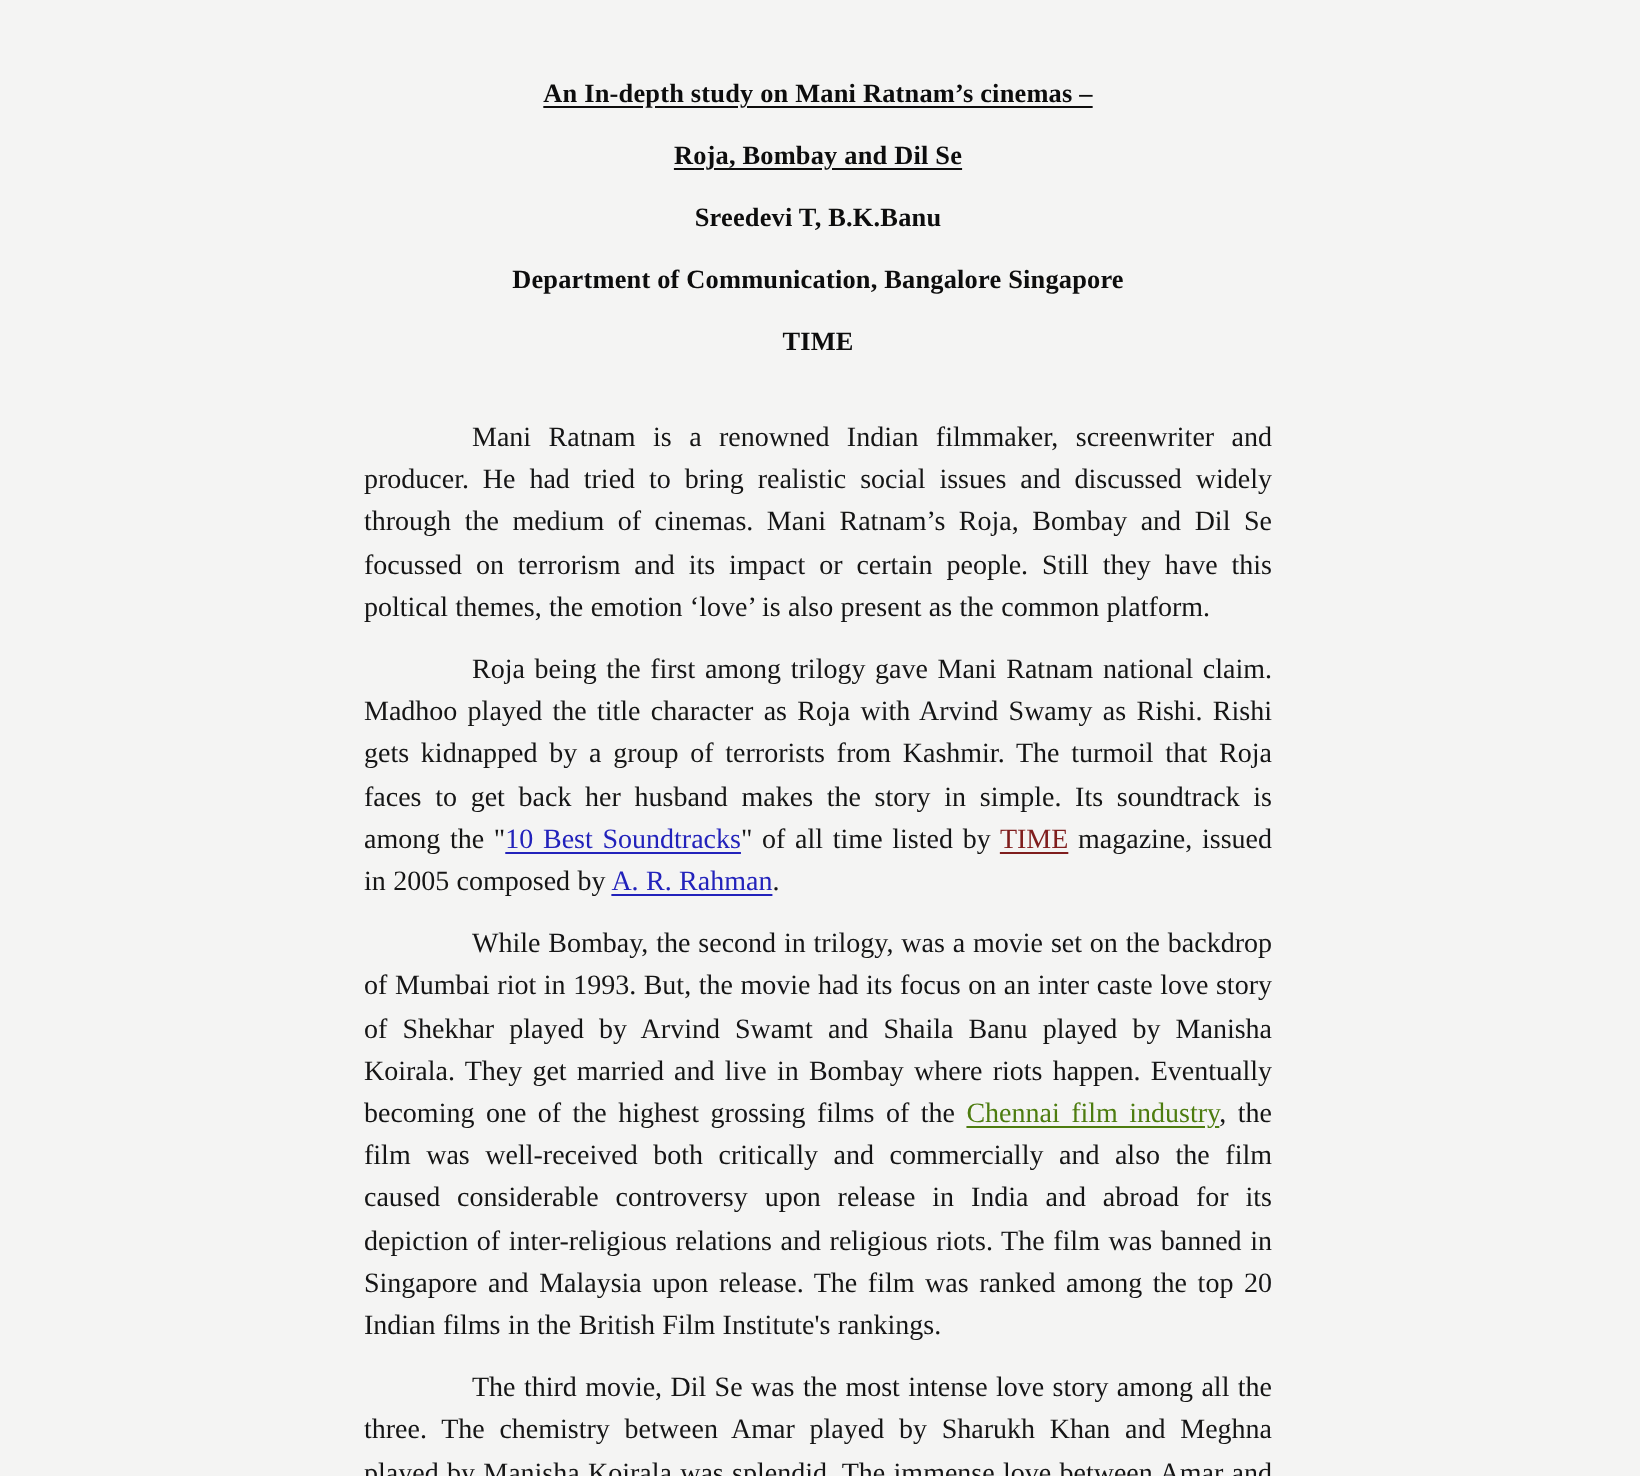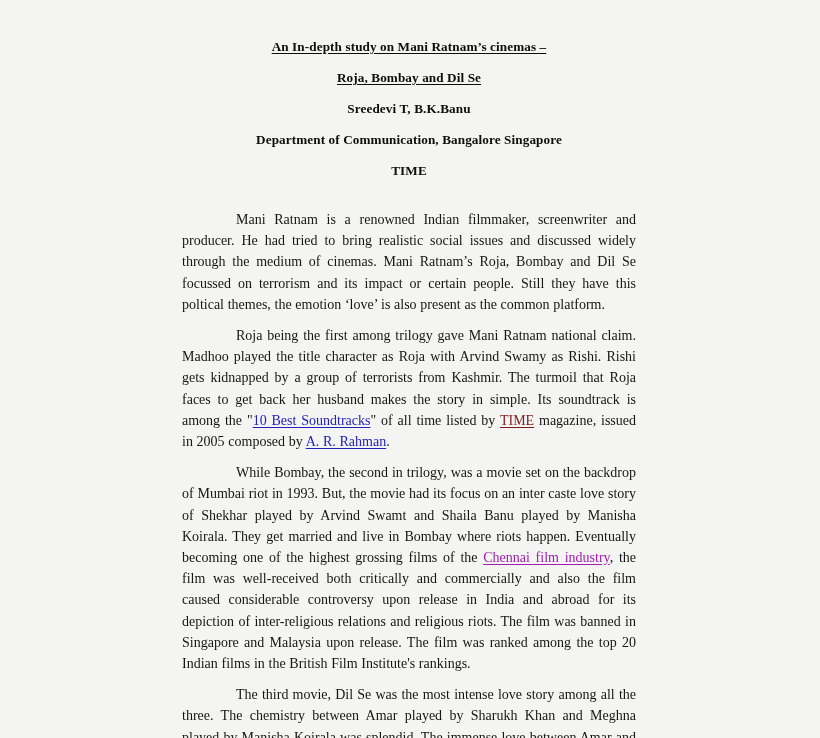--- a/index.html
+++ b/index.html
@@ -83,21 +83,21 @@
     text-decoration: underline;
     text-underline-offset: 1.5px;
   }
   .ulink-dark {
     color: #7f1d1d;
     text-decoration: underline;
     text-underline-offset: 1.5px;
     font-weight: normal;
   }
   .ulink-plain {
-    color: #a21caf;
+    color: #4d7c0f;
     text-underline-offset: 1.5px;
   }
 </style>
 </head>
 <body>
 
 <div class="page">
   <div class="content">
 
     <div class="sp-title-1"></div>

